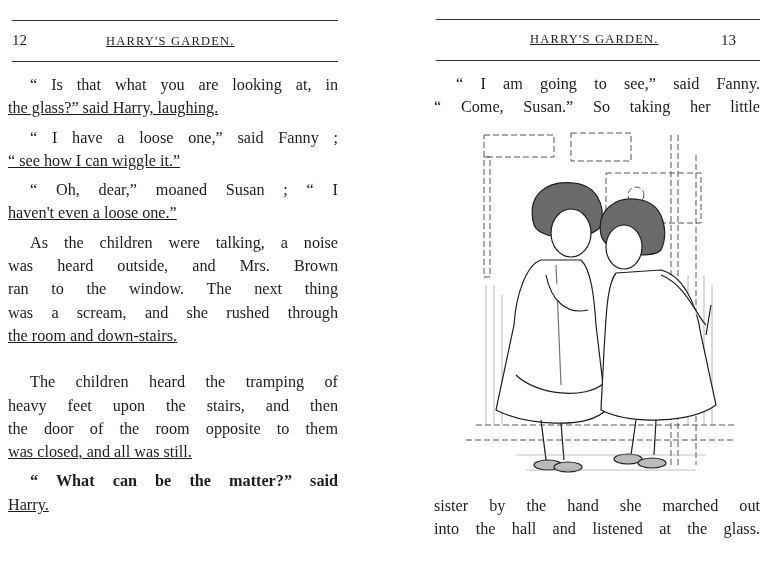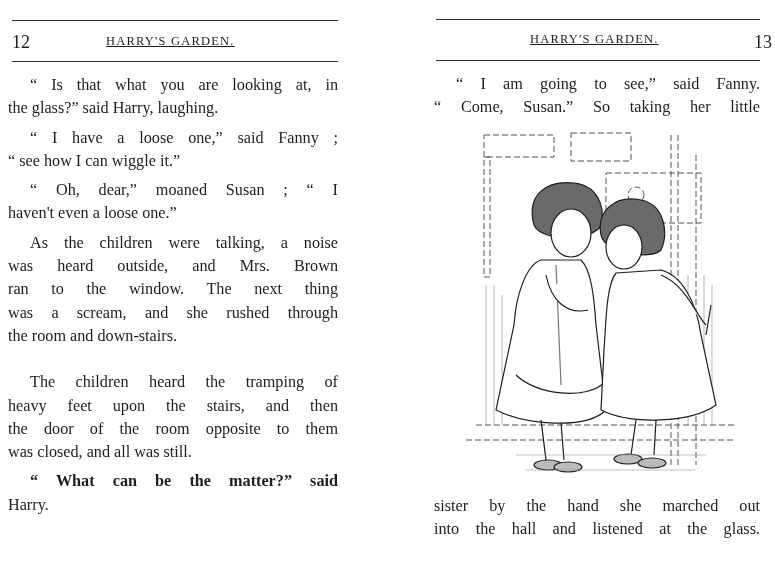--- a/index.html
+++ b/index.html
@@ -3,26 +3,26 @@
 <meta charset="utf-8">
 <style>
   html, body { margin: 0; padding: 0; background: #ffffff; }
   body { width: 775px; height: 569px; position: relative; overflow: hidden;
          font-family: "Liberation Serif", "DejaVu Serif", serif; color: #1e1e1e; }
   .page { position: absolute; top: 0; height: 569px; }
   .page-left { left: 0; width: 388px; }
   .page-right { left: 388px; width: 387px; }
   .rule { position: absolute; height: 0; border-top: 1.5px solid #333; }
   .running-head { position: absolute; font-size: 12.5px; letter-spacing: 1.2px; text-transform: uppercase; text-decoration: underline; }
-  .folio { position: absolute; font-size: 18px; }
+  .folio { position: absolute; font-size: 15px; }
   .text-block { position: absolute; font-size: 16.2px; line-height: 23.3px; text-align: justify; }
   .para { margin: 0; }
   .para + .para { margin-top: 6px; }
   .line { display: block; text-align: justify; text-align-last: justify; white-space: nowrap; }
-  .line.last { text-align-last: left; }
+  .line.last { text-align-last: left; text-decoration: underline; }
   .illustration { position: absolute; }
 </style>
 </head>
 <body>
 
 <div class="page page-left">
   <div class="rule" style="left:12px; width:326px; top:20px;"></div>
   <div class="folio" style="left:12px; top:32px;">12</div>
   <div class="running-head" style="left:106px; top:34px;">HARRY'S GARDEN.</div>
   <div class="rule" style="left:12px; width:326px; top:61px;"></div>
@@ -56,21 +56,21 @@
     <p class="para">
       <span class="line" style="padding-left:22px;font-weight:bold;">“ What can be the matter?” said</span>
       <span class="line last">Harry.</span>
     </p>
   </div>
 </div>
 
 <div class="page page-right">
   <div class="rule" style="left:48px; width:324px; top:19px;"></div>
   <div class="running-head" style="left:142px; top:32px;">HARRY'S GARDEN.</div>
-  <div class="folio" style="left:366px; top:32px;">13</div>
+  <div class="folio" style="left:333px; top:32px;">13</div>
   <div class="rule" style="left:48px; width:324px; top:60px;"></div>
 
   <div class="text-block" style="left:46px; top:73px; width:326px;">
     <span class="line" style="padding-left:22px;">“ I am going to see,” said Fanny.</span>
     <span class="line">“ Come, Susan.” So taking her little</span>
   </div>
 
   <svg class="illustration" style="left:68px; top:125px;" width="290" height="360" viewBox="0 0 290 360">
     <g stroke="#555" stroke-width="1" fill="none" stroke-dasharray="6 3">
 

